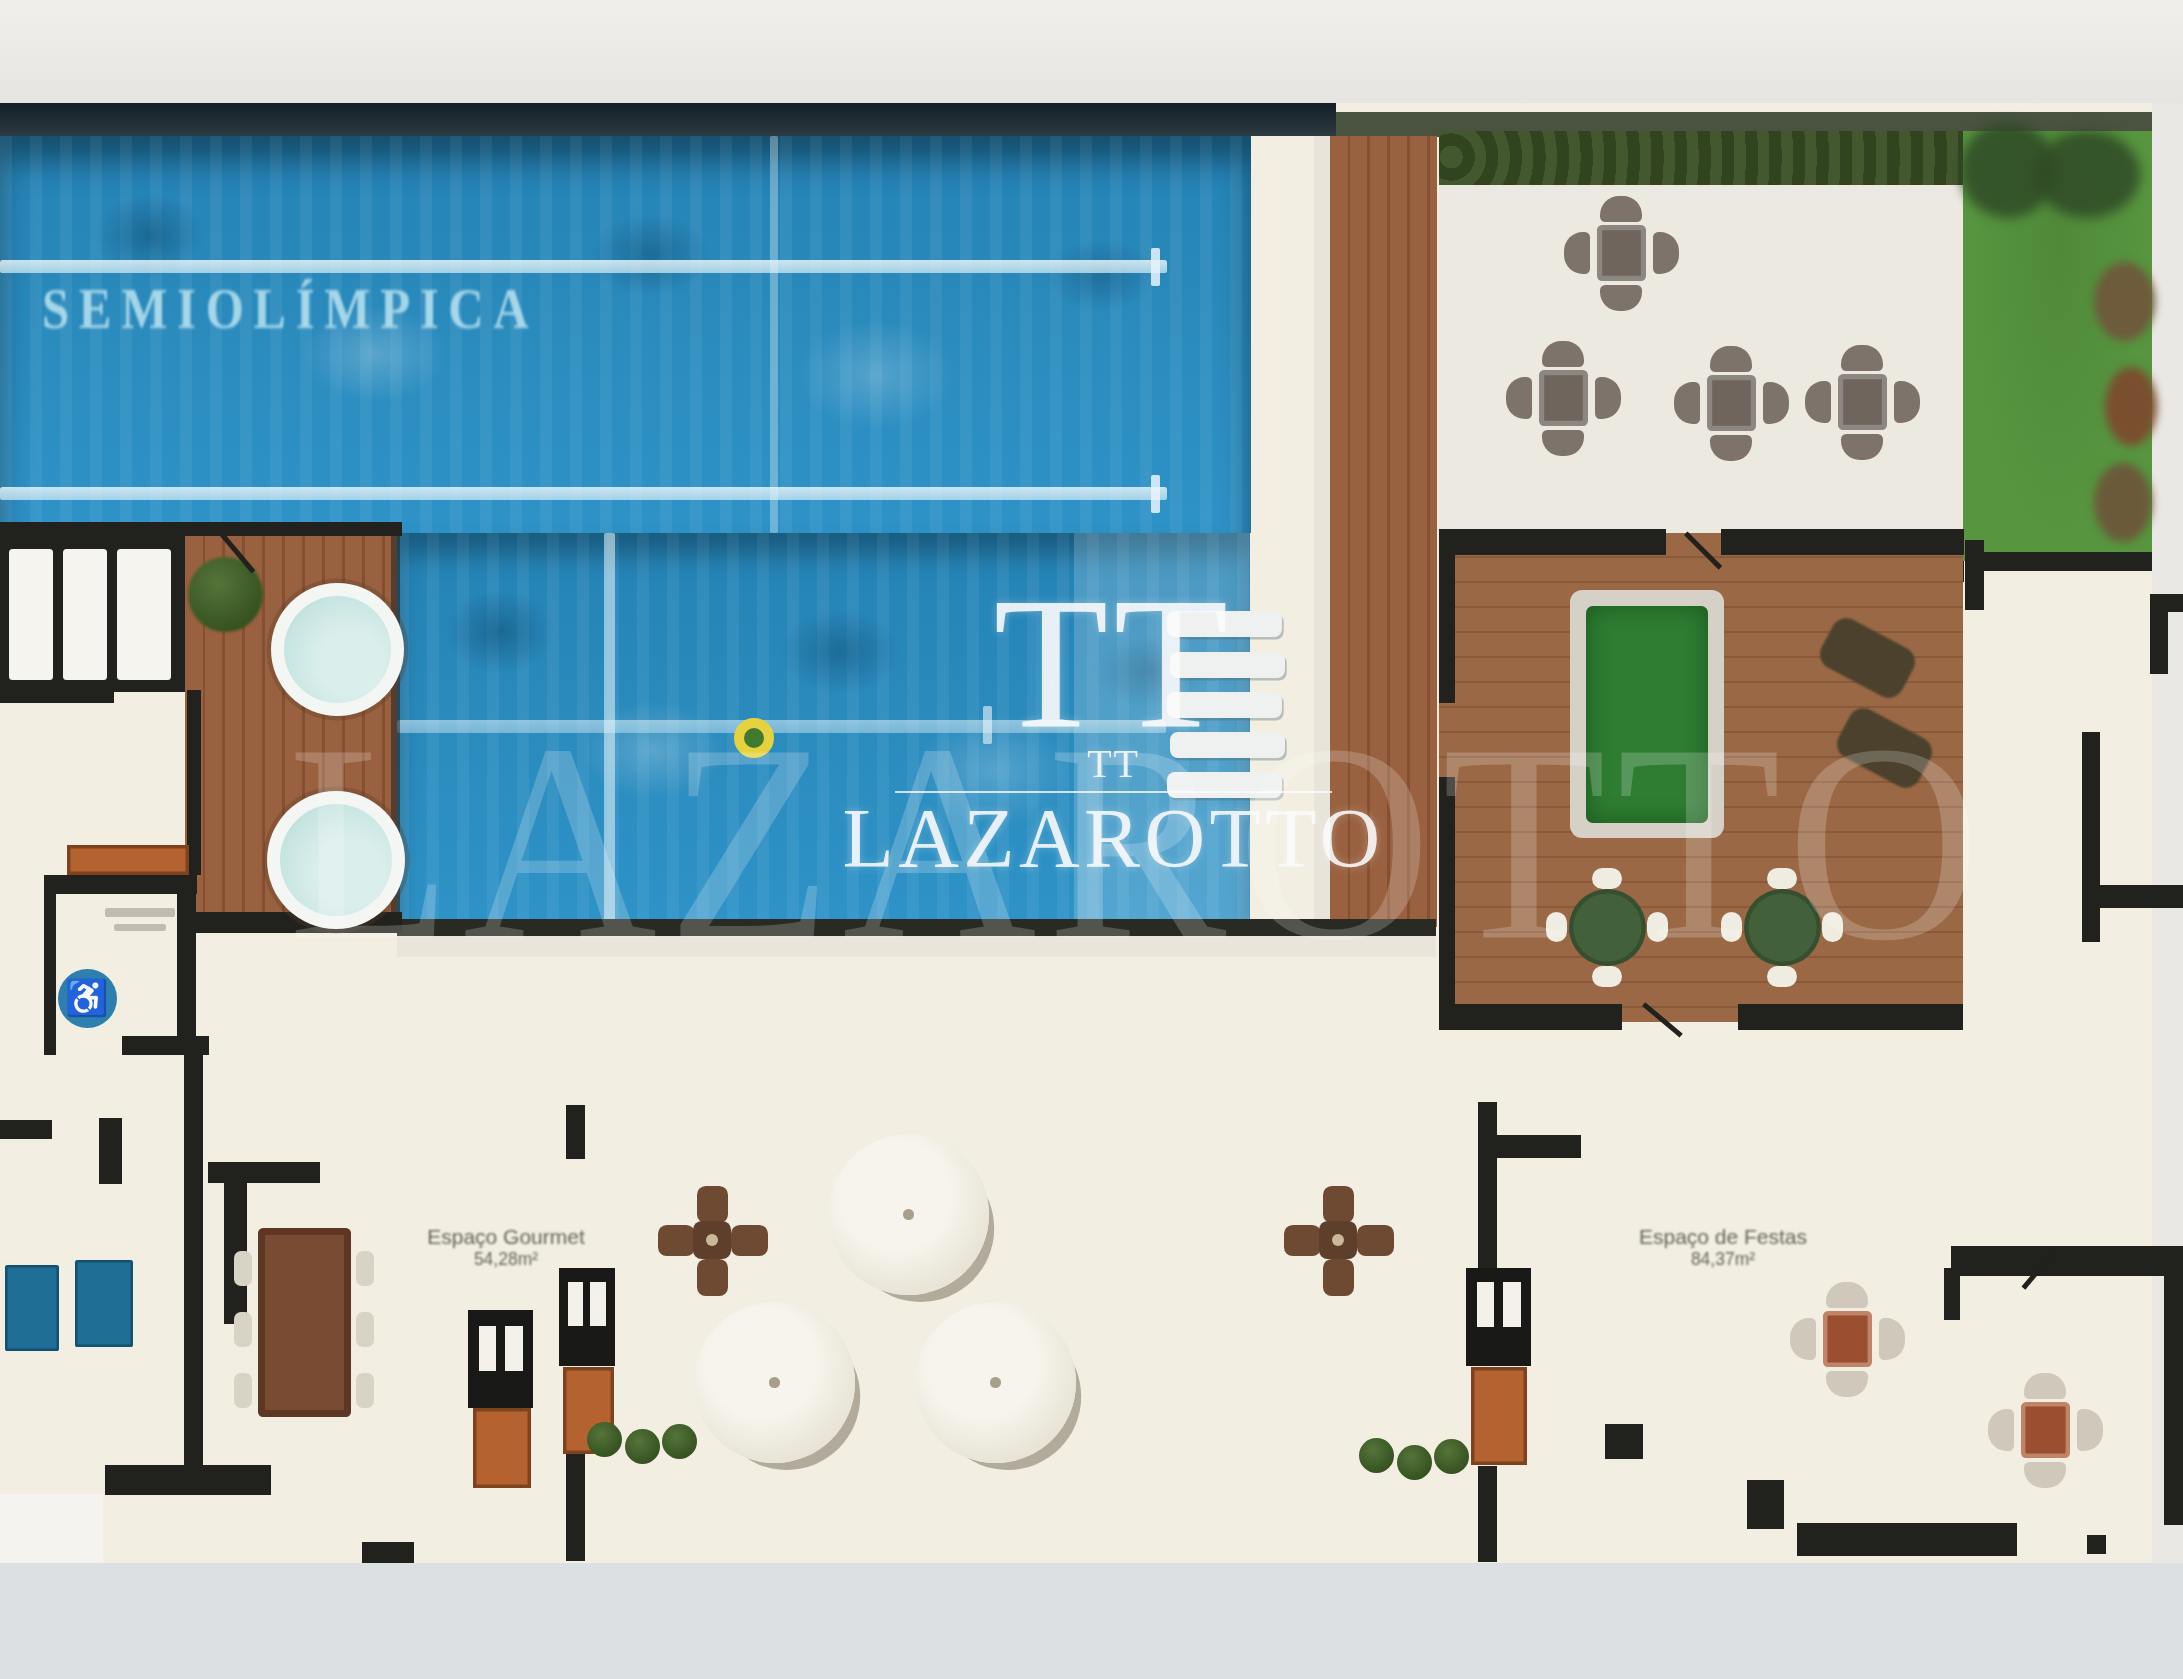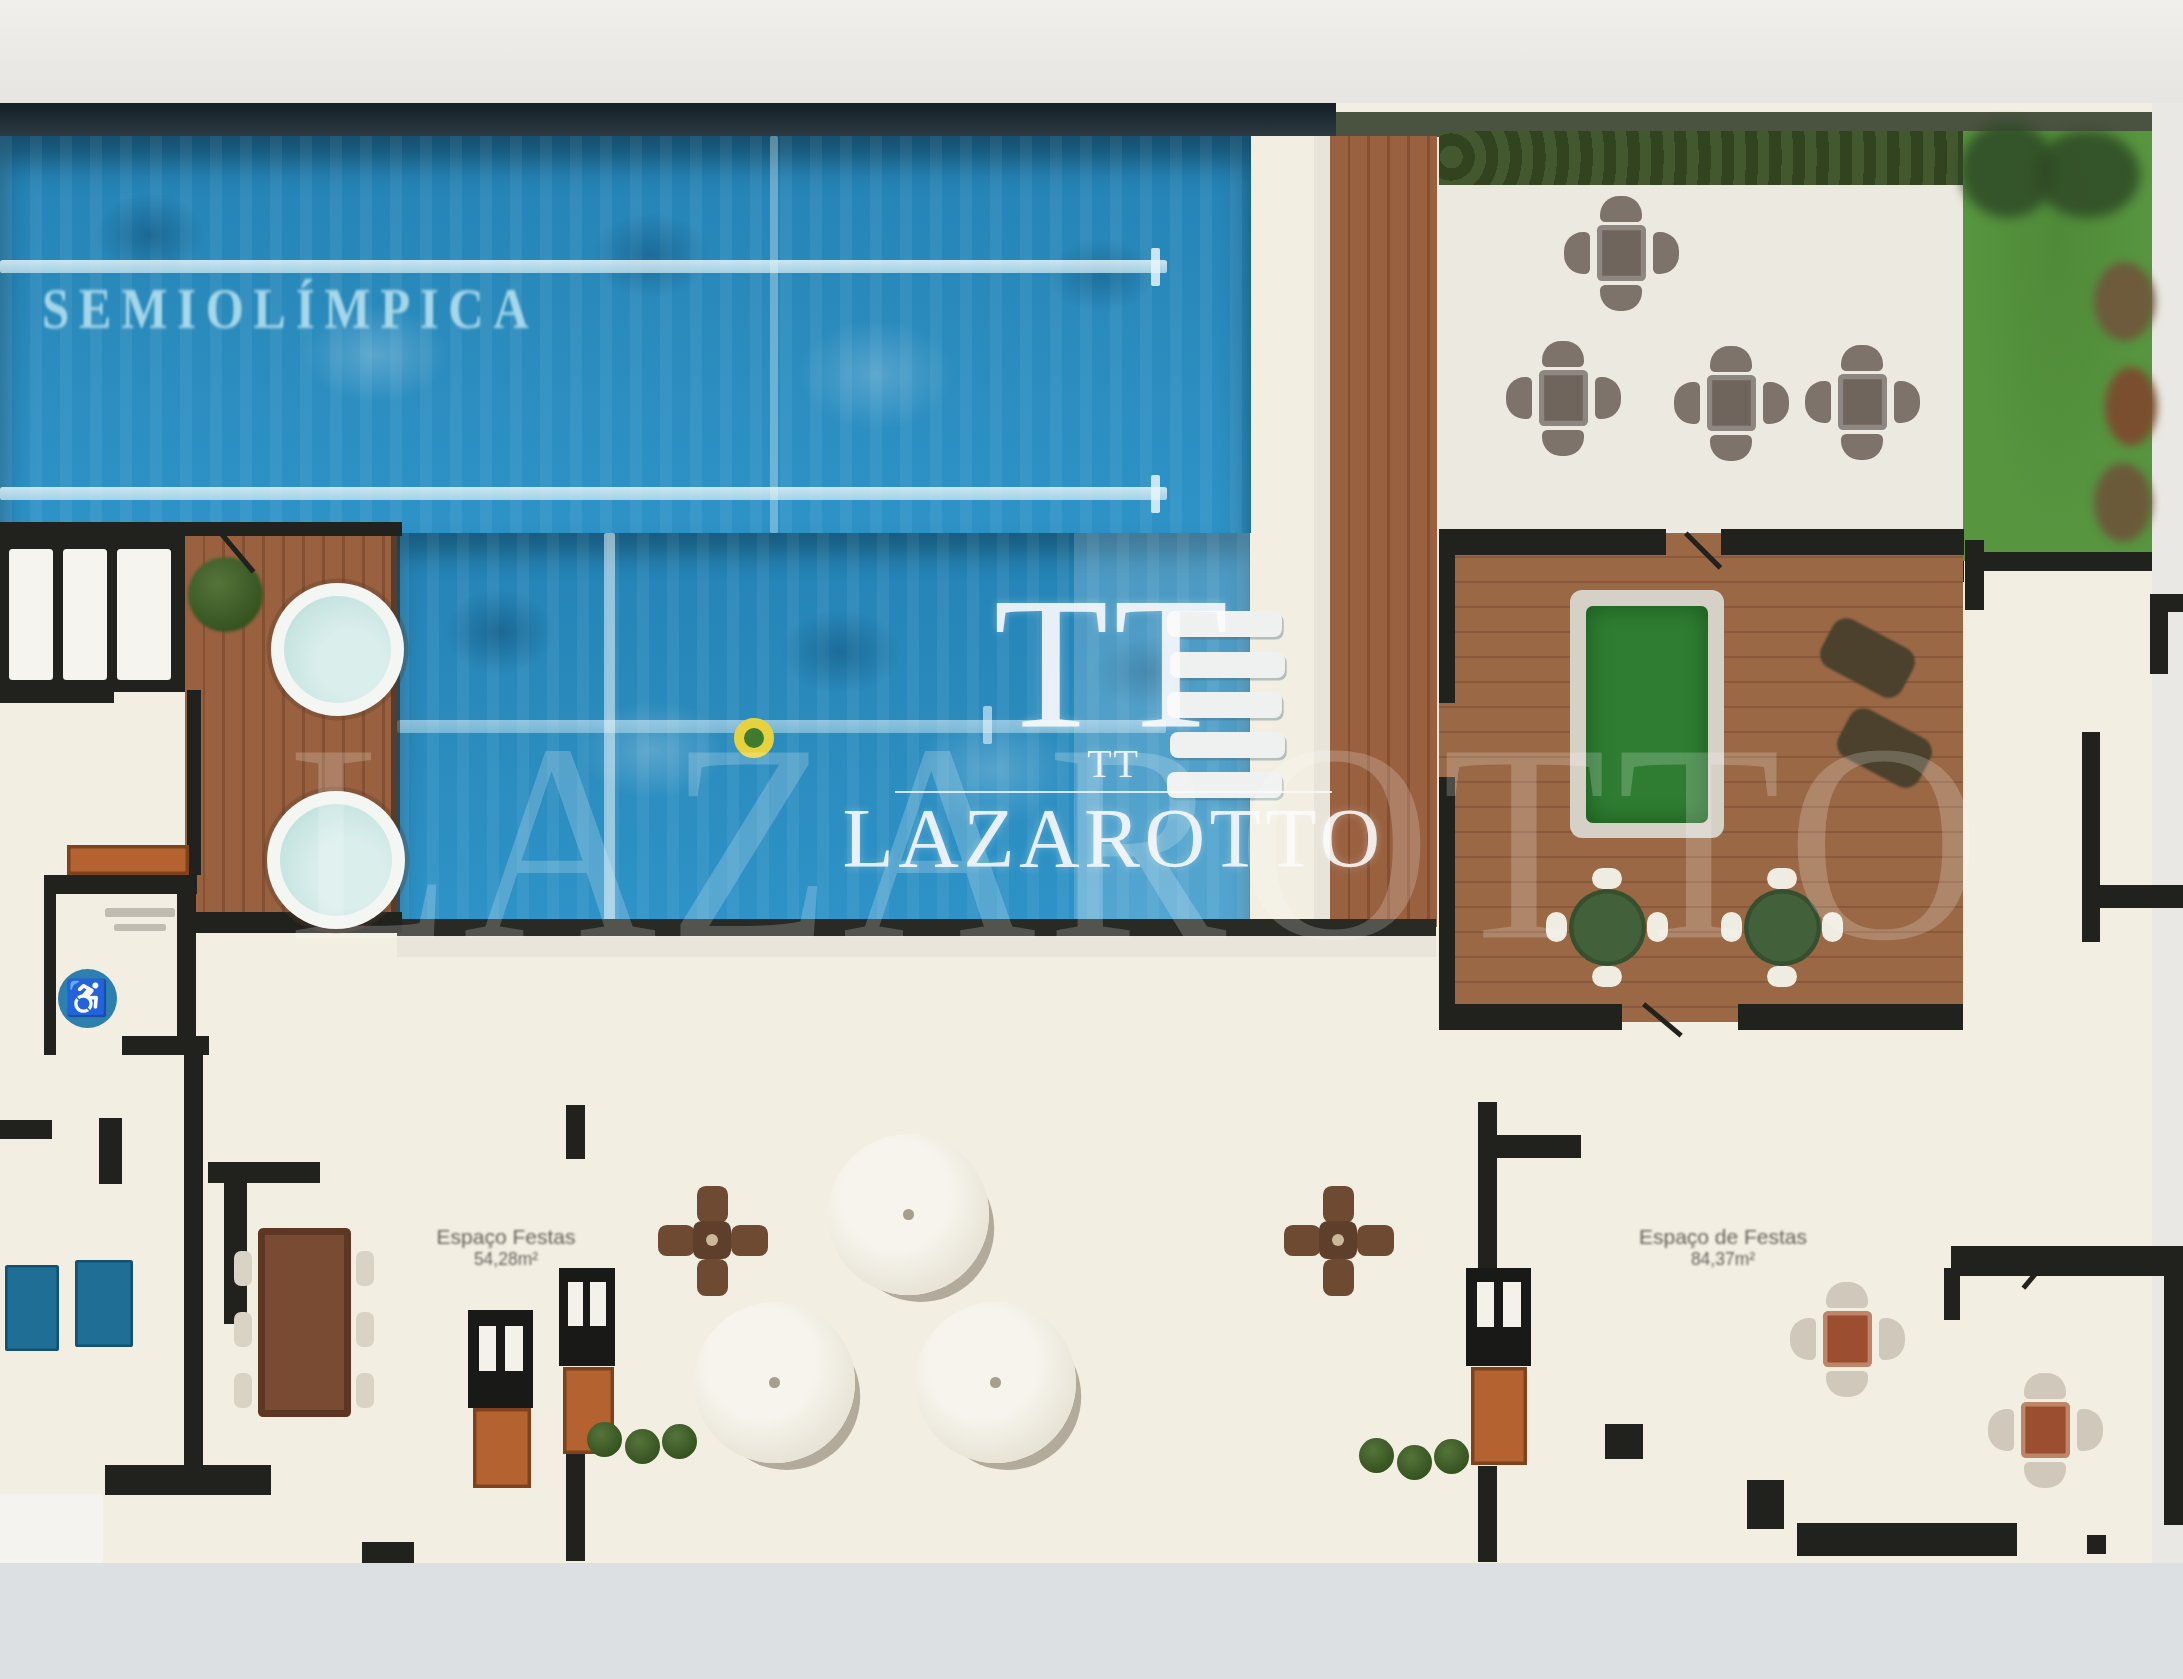--- a/index.html
+++ b/index.html
@@ -180,21 +180,21 @@
     <div class="wall" style="left:208px;top:1162px;width:112px;height:21px;"></div>
     <div class="wall" style="left:224px;top:1183px;width:23px;height:141px;"></div>
     <div class="a" style="left:258px;top:1228px;width:93px;height:189px;background:#7a4b33;box-shadow:inset 0 0 0 7px rgba(40,20,10,.35);border-radius:5.2px;"></div>
     <div class="a" style="left:234px;top:1251px;width:17.5px;height:35px;background:#d9d3c6;border-radius:7px;"></div>
     <div class="a" style="left:234px;top:1312px;width:17.5px;height:35px;background:#d9d3c6;border-radius:7px;"></div>
     <div class="a" style="left:234px;top:1373px;width:17.5px;height:35px;background:#d9d3c6;border-radius:7px;"></div>
     <div class="a" style="left:356px;top:1251px;width:17.5px;height:35px;background:#d9d3c6;border-radius:7px;"></div>
     <div class="a" style="left:356px;top:1312px;width:17.5px;height:35px;background:#d9d3c6;border-radius:7px;"></div>
     <div class="a" style="left:356px;top:1373px;width:17.5px;height:35px;background:#d9d3c6;border-radius:7px;"></div>
     <div class="roomlabel" style="left:397px;top:1225px;width:218px;font-size:21px;">
-      <div>Espaço Festas</div>
+      <div>Espaço Gourmet</div>
       <div style="font-size:17.5px;">54,28m²</div>
     </div>
     <div class="cab-black" style="left:468px;top:1310px;width:65px;height:98px;">
       <div class="pane" style="left:10.5px;top:15.7px;width:17.5px;height:45px;"></div>
       <div class="pane" style="left:37px;top:15.7px;width:17.5px;height:45px;"></div>
     </div>
     <div class="cab-wood" style="left:473px;top:1408px;width:58px;height:80px;"></div>
     <div class="wall" style="left:362px;top:1542px;width:52px;height:21px;"></div>
 
     <div class="cab-black" style="left:559px;top:1268px;width:56px;height:98px;">

